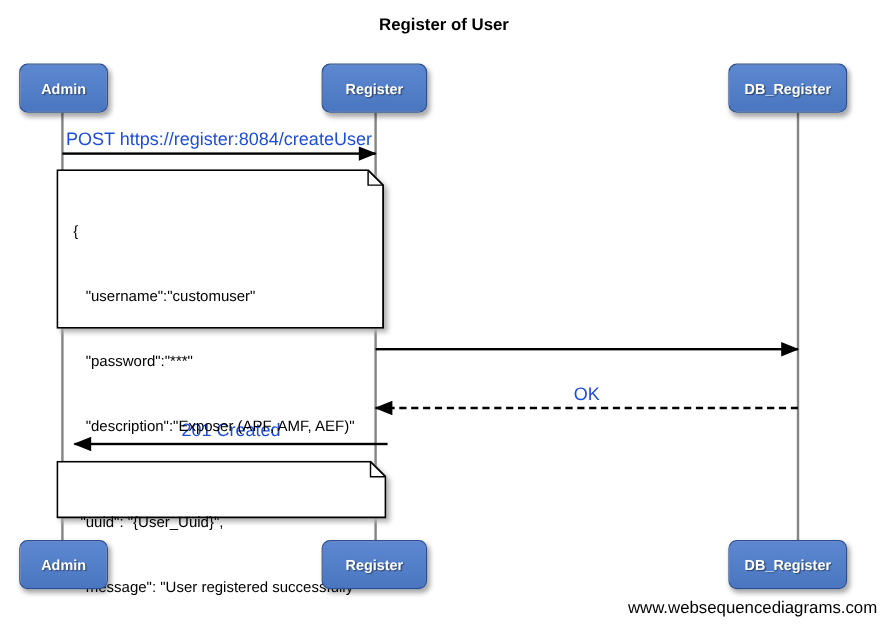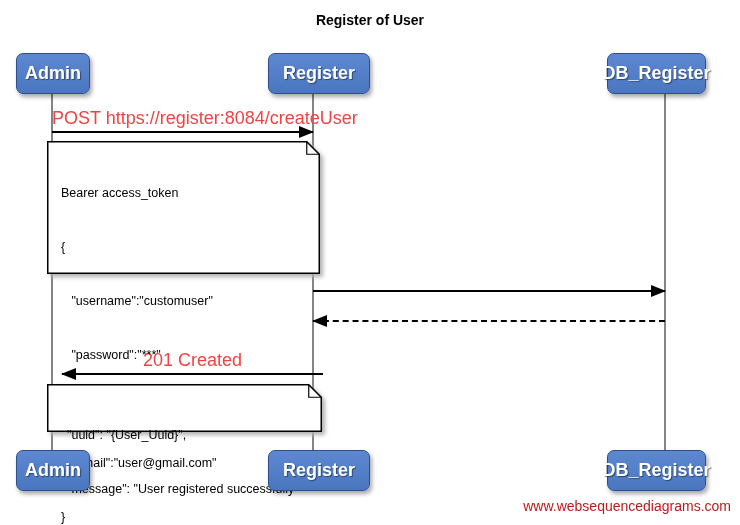--- a/index.html
+++ b/index.html
@@ -22,34 +22,34 @@
   .lifeline.admin { left: 51px; }
   .lifeline.register { left: 312px; }
   .lifeline.db { left: 664px; }
 
   .actor {
     position: absolute; height: 41px; z-index: 4;
     background: linear-gradient(#5d88d1, #4a76c0);
     border: 1.5px solid #2d4f8e; border-radius: 7px;
     box-shadow: 2px 3px 4px rgba(0,0,0,0.35);
     display: flex; align-items: center; justify-content: center;
-    color: #ffffff; font-weight: bold; font-size: 18px;
+    color: #ffffff; font-weight: bold; font-size: 12px;
     text-shadow: 1px 1px 1px rgba(0,0,0,0.45);
     box-sizing: border-box;
     text-align: center;
   }
   .actor.row-top { top: 53px; }
   .actor.row-bottom { top: 450px; }
   .actor.admin { left: 16px; width: 74px; }
-  .actor.register { left: 268px; width: 102px; }
+  .actor.register { left: 268px; width: 88px; }
   .actor.db { left: 607px; width: 99px; }
 
   .msg { position: absolute; z-index: 2; }
   .msg .label {
-    text-align: center; font-size: 18px; color: #ef4444;
+    text-align: center; font-size: 15px; color: #1d4ed8;
     padding-bottom: 2px; white-space: nowrap;
   }
   .msg .line { height: 0; border-top: 2px solid #000; position: relative; }
   .msg.dashed .line { border-top-style: dashed; }
   .head { position: absolute; width: 0; height: 0; top: -7px; }
   .head.right {
     right: -1px;
     border-top: 6px solid transparent; border-bottom: 6px solid transparent;
     border-left: 15px solid #000;
   }
@@ -70,21 +70,21 @@
   .note2 { left: 47px; top: 384px; width: 275px; height: 48px; }
   .note2 .note-text { padding: 6px 0 0 20px; }
 
   .msg1 { left: 52px;  top: 108px; width: 261px; }
   .msg2 { left: 313px; top: 290px; width: 352px; }
   .msg3 { left: 313px; top: 320px; width: 352px; }
   .msg4 { left: 62px;  top: 350px; width: 261px; }
 
   .watermark {
     position: absolute; right: 9px; top: 498px;
-    font-size: 14px; color: #b91c1c;
+    font-size: 14px; color: #000000;
   }
 </style>
 </head>
 <body>
 
 <div class="diagram">
 
   <div class="title">Register of User</div>
 
   <div class="lifeline admin"></div>
@@ -98,39 +98,39 @@
     </div>
   </div>
 
   <div class="msg msg2">
     <div class="line">
       <div class="head right"></div>
     </div>
   </div>
 
   <div class="msg msg3 dashed">
+    <div class="label">OK</div>
     <div class="line">
       <div class="head left"></div>
     </div>
   </div>
 
   <div class="msg msg4">
     <div class="label">201 Created</div>
     <div class="line">
       <div class="head left"></div>
     </div>
   </div>
 
   <div class="note note1">
     <svg width="273" height="133" viewBox="0 0 273 133">
       <polygon points="0.75,0.75 259.75,0.75 272.25,13.25 272.25,132.25 0.75,132.25" fill="#ffffff" stroke="#000000" stroke-width="1.5"></polygon>
       <polyline points="259.75,0.75 259.75,13.25 272.25,13.25" fill="none" stroke="#000000" stroke-width="1.2"></polyline>
     </svg>
     <div class="note-text">
-      <div>Bearer access_token</div>
       <div>{</div>
       <div>   "username":"customuser"</div>
       <div>   "password":"***"</div>
       <div>   "description":"Exposer (APF, AMF, AEF)"</div>
       <div>   "email":"user@gmail.com"</div>
       <div>}</div>
     </div>
   </div>
 
   <div class="note note2">

